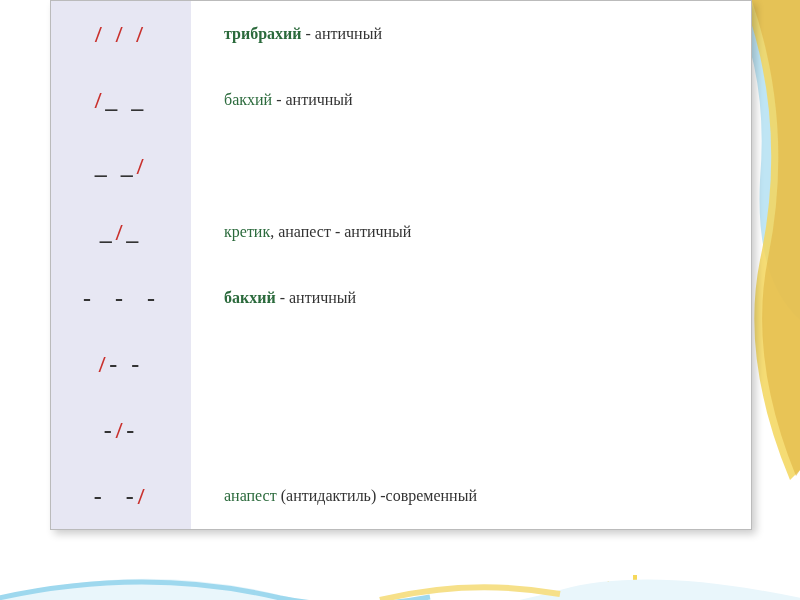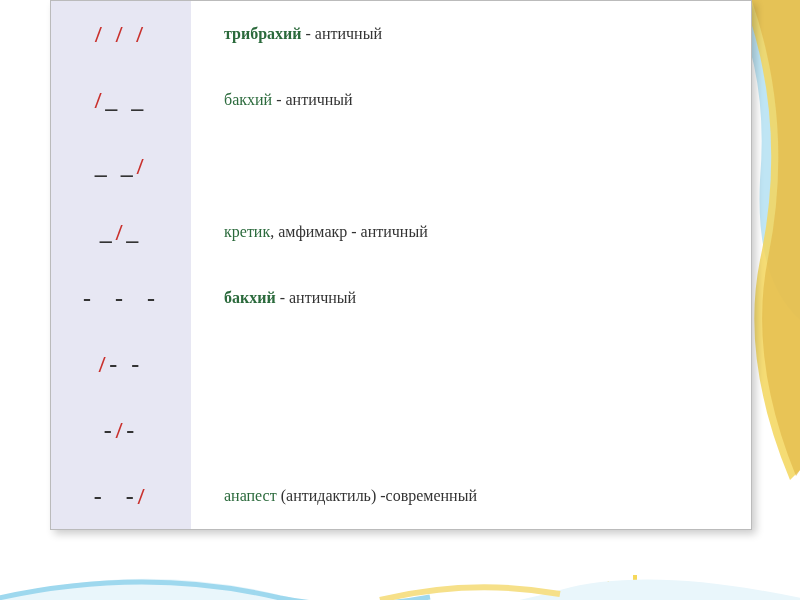--- a/index.html
+++ b/index.html
@@ -111,21 +111,21 @@
     <div class="cell-desc">
       <span class="term-plain">бакхий</span><span></span><span> - античный</span>
     </div>
   </div>
   <div class="row">
     <div class="cell-pattern"><span class="under">_ _</span>  <span class="slash">/</span></div>
   </div>
   <div class="row">
     <div class="cell-pattern"><span class="under">_</span>  <span class="slash">/</span>  <span class="under">_</span></div>
     <div class="cell-desc">
-      <span class="term-plain">кретик</span><span>, амфимакр</span><span> - античный</span>
+      <span class="term-plain">кретик</span><span>, анапест</span><span> - античный</span>
     </div>
   </div>
   <div class="row">
     <div class="cell-pattern"><span class="dash">-  -  -</span></div>
     <div class="cell-desc">
       <span class="term">бакхий</span><span></span><span> - античный</span>
     </div>
   </div>
   <div class="row">
     <div class="cell-pattern"><span class="slash">/</span> <span class="dash">- -</span></div>

